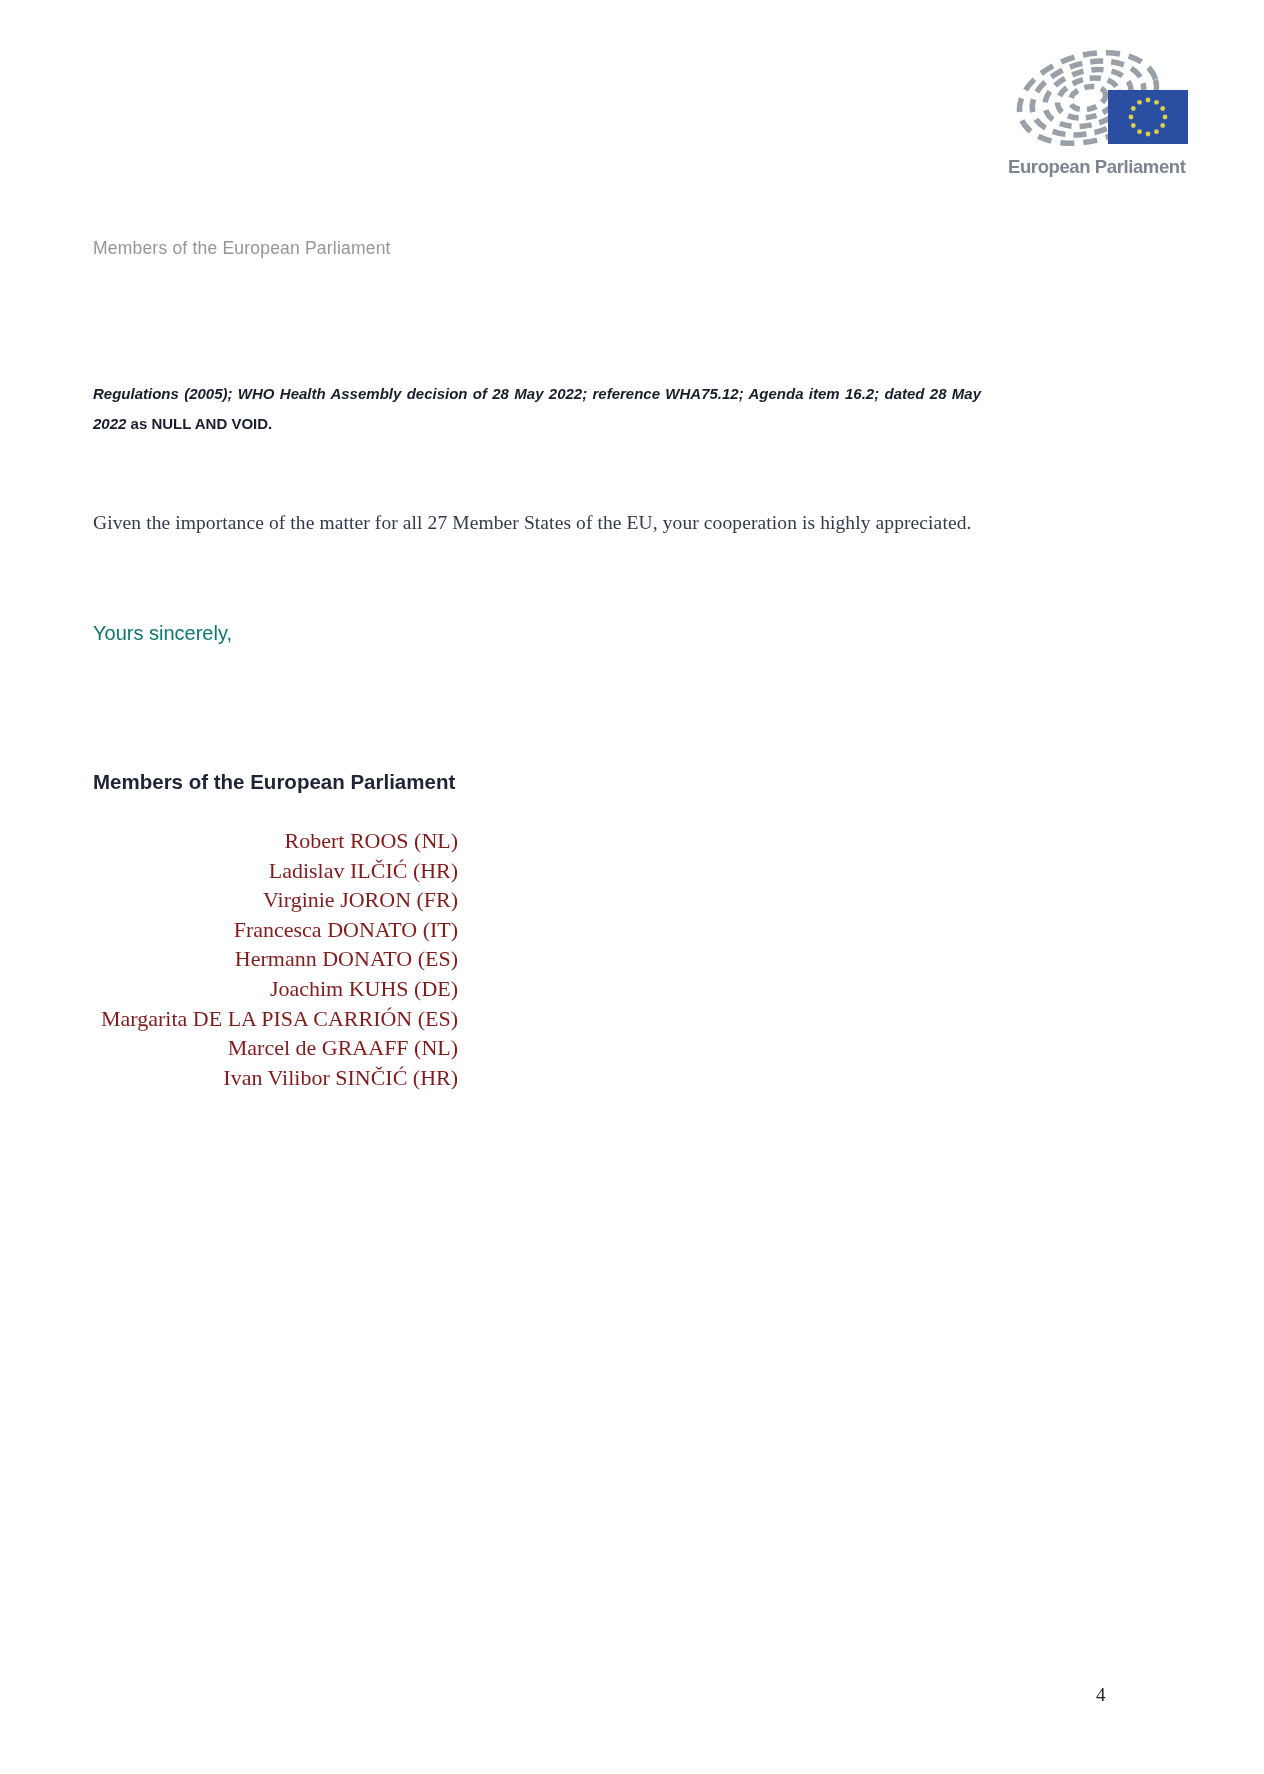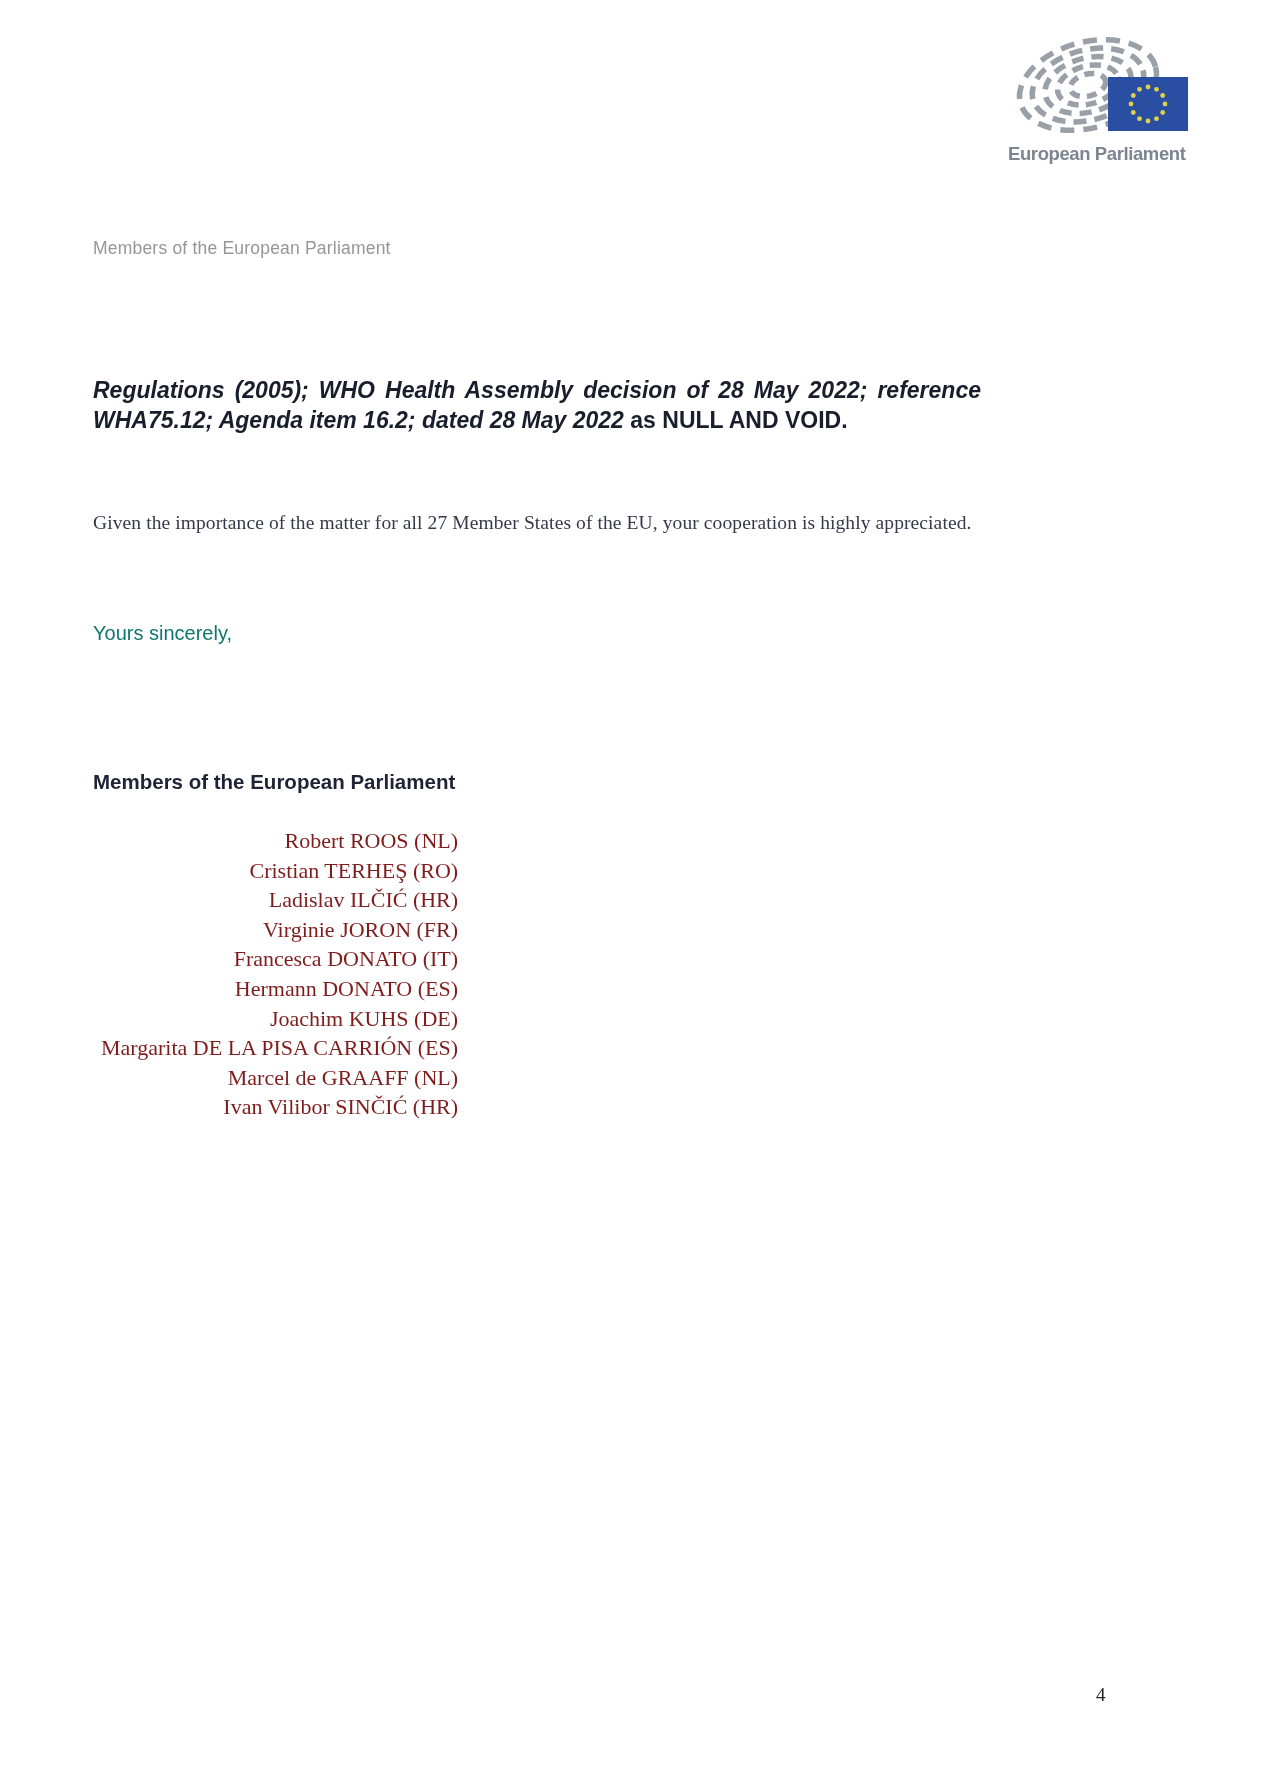--- a/index.html
+++ b/index.html
@@ -7,41 +7,41 @@
     position: relative;
     width: 1264px;
     height: 1774px;
     background: #ffffff;
     margin: 0 auto;
     overflow: hidden;
     font-family: "Liberation Sans", sans-serif;
   }
 
   
-  .logo { position: absolute; left: 1008px; top: 31px; width: 186px; }
+  .logo { position: absolute; left: 1008px; top: 44px; width: 186px; }
   .logo svg { display: block; }
   .logo-caption {
     margin-top: 2px;
     font-family: "Liberation Sans", sans-serif;
     font-weight: bold;
     font-size: 18.5px;
     letter-spacing: -0.4px;
     color: #7d8590;
     white-space: nowrap;
   }
 
   
   .recipient-line {
     position: absolute; left: 93px; top: 238px;
     font-size: 17.5px; color: #969696; letter-spacing: 0.2px;
   }
 
   .para-regulations {
-    position: absolute; left: 93px; top: 352px; width: 888px;
-    font-size: 23px; font-weight: bold; font-style: italic;
+    position: absolute; left: 93px; top: 364px; width: 888px;
+    font-size: 15px; font-weight: bold; font-style: italic;
     color: #181e2c; line-height: 30px;
     text-align: justify;
   }
   .para-regulations .upright { font-style: normal; }
 
   .para-given {
     position: absolute; left: 93px; top: 486px; width: 880px;
     font-size: 19.5px; color: #333a4a; line-height: 33px;
     letter-spacing: 0.1px;
     font-family: Liberation Serif, serif;
@@ -110,21 +110,20 @@
   <p class="para-regulations"><span>Regulations (2005); WHO Health Assembly decision of 28 May 2022; reference WHA75.12; Agenda item 16.2; dated 28 May 2022 </span><span class="upright">as NULL AND VOID.</span></p>
 
   <p class="para-given">Given the importance of the matter for all 27 Member States of the EU, your cooperation is highly appreciated.</p>
 
   <div class="closing">Yours sincerely,</div>
 
   <div class="signatories-heading">Members of the European Parliament</div>
 
   <ol class="signatories">
       <li>Robert ROOS (NL)</li>
-      <li>Cristian TERHEŞ (RO)</li>
       <li>Ladislav ILČIĆ (HR)</li>
       <li>Virginie JORON (FR)</li>
       <li>Francesca DONATO (IT)</li>
       <li>Hermann DONATO (ES)</li>
       <li>Joachim KUHS (DE)</li>
       <li>Margarita DE LA PISA CARRIÓN (ES)</li>
       <li>Marcel de GRAAFF (NL)</li>
       <li>Ivan Vilibor SINČIĆ (HR)</li>
     </ol>
 

